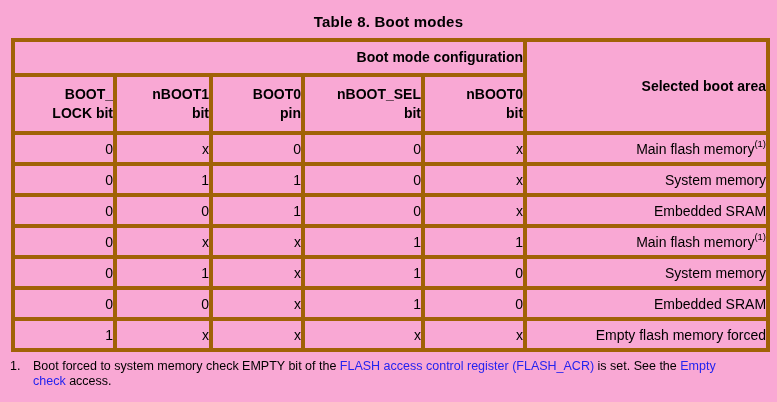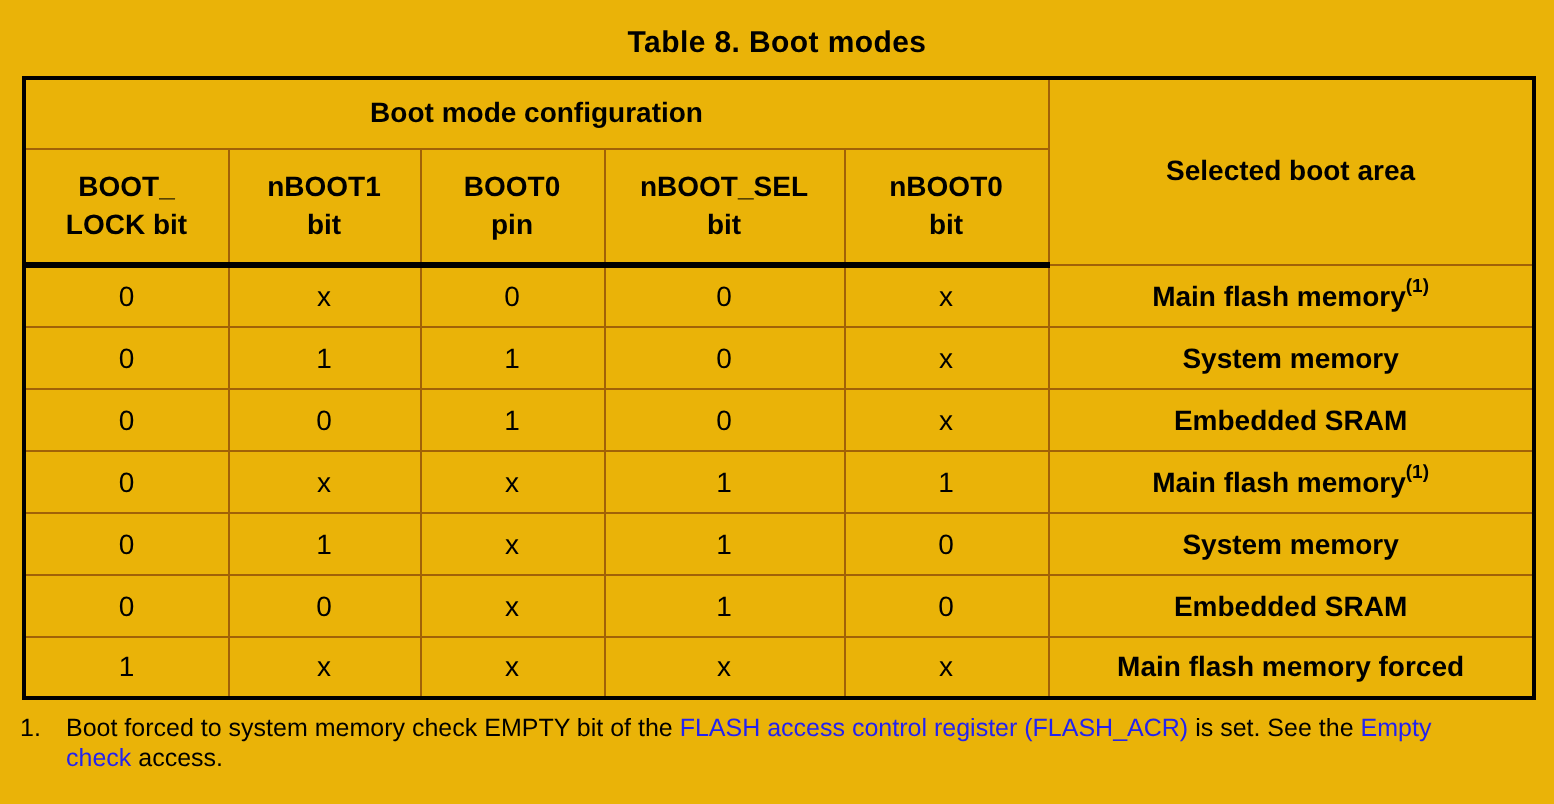--- a/index.html
+++ b/index.html
@@ -1,53 +1,53 @@
 <!DOCTYPE html>
 <html><head>
 <meta charset="utf-8">
 <style>
   * { margin: 0; padding: 0; box-sizing: border-box; }
   html, body { background: #ffffff; }
   .page {
     position: relative;
     width: 777px;
     height: 402px;
-    background: #eab308;
+    background: #f9a8d4;
     font-family: "Liberation Sans", sans-serif;
     color: #000000;
     overflow: hidden;
   }
   .title {
     padding-top: 13px;
     text-align: center;
     font-size: 15px;
     font-weight: bold;
     letter-spacing: 0.2px;
   }
   table.boot {
     border-collapse: collapse;
     table-layout: fixed;
     width: 755px;
     margin: 8px 0 0 11px;
     border: 2px solid #000000;
   }
   table.boot th, table.boot td {
-    border: 1px solid #a16207;
-    text-align: center;
+    border: 4px solid #a16207;
+    text-align: right;
     vertical-align: middle;
     font-size: 14px;
     overflow: hidden;
   }
   table.boot th { font-weight: bold; white-space: pre-line; line-height: 19px; }
   tr.group-row th { height: 35px; }
   tr.sub-row th { height: 58px; }
   th.sel-header { border-bottom: 3px solid #000000; }
   tr.sub-row th { border-bottom: 3px solid #000000; }
   tbody td { height: 31px; font-weight: normal; }
-  td.area-cell { font-size: 14px; font-weight: bold; }
+  td.area-cell { font-size: 14px; }
   td.area-cell sup {
     font-size: 9.5px;
     position: relative;
     top: -1px;
     line-height: 0;
   }
   .footnote {
     display: flex;
     margin: 7px 0 0 10px;
     font-size: 12.5px;
@@ -143,21 +143,21 @@
         <td>1</td>
         <td>0</td>
         <td class="area-cell"><span>Embedded SRAM</span><sup></sup></td>
       </tr>
       <tr>
         <td>1</td>
         <td>x</td>
         <td>x</td>
         <td>x</td>
         <td>x</td>
-        <td class="area-cell"><span>Main flash memory forced</span><sup></sup></td>
+        <td class="area-cell"><span>Empty flash memory forced</span><sup></sup></td>
       </tr>
     </tbody>
   </table>
 
   <div class="footnote">
     <span class="fn-num">1.</span>
     <span class="fn-text"><span>Boot forced to system memory check EMPTY bit of the </span><a class="fn-link">FLASH access control register (FLASH_ACR)</a><span> is set. See the </span><a class="fn-link">Empty check</a><span> access.</span></span>
   </div>
 
 </div>

